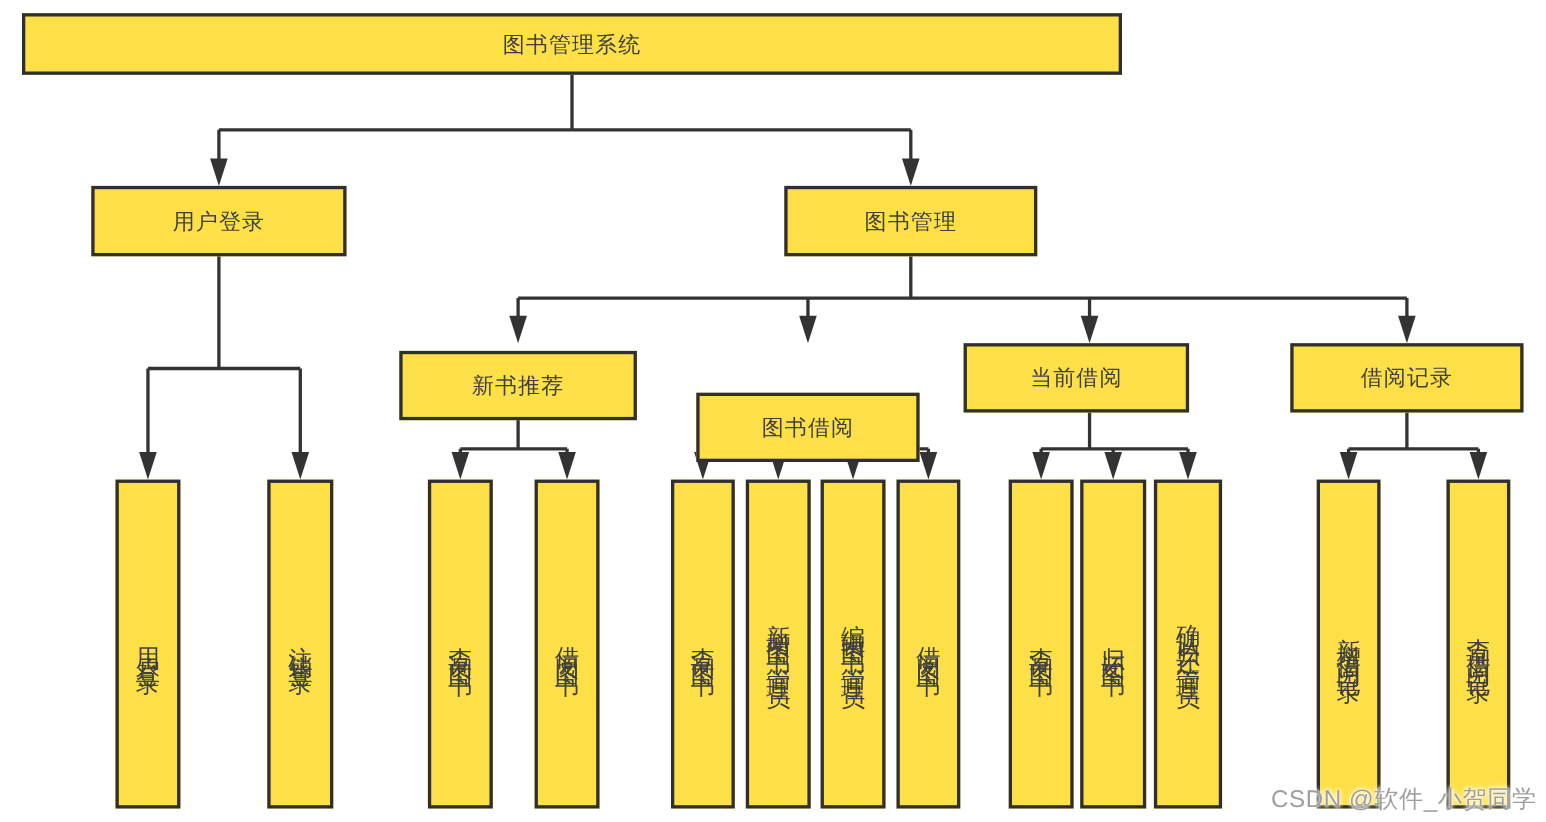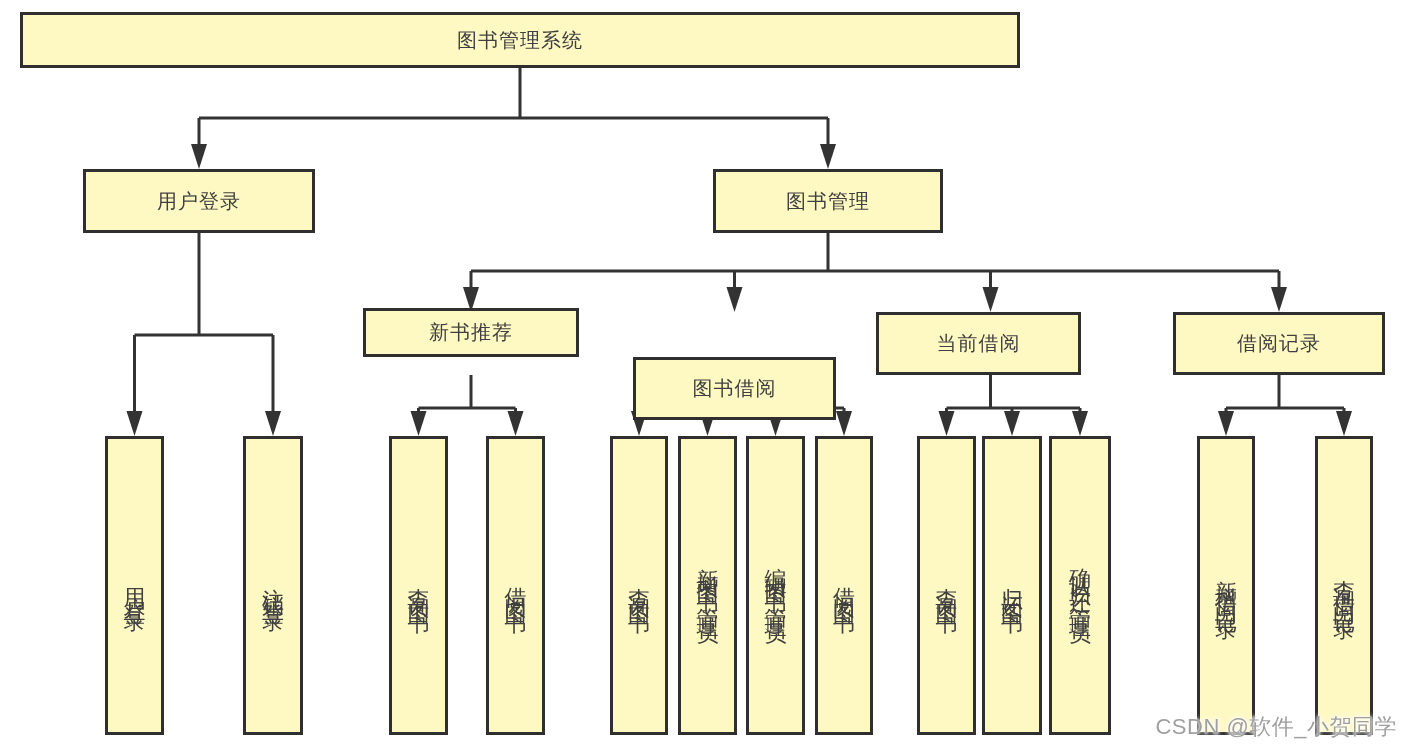--- a/index.html
+++ b/index.html
@@ -5,21 +5,21 @@
   :root{
     --bg:#ffffff; --line:#333333; --border:#2f2f2f; --text:#3f3f3f; --watermark:#9f9f9f;
   }
   html,body{margin:0;padding:0;background:var(--bg);}
   .stage{
     position:relative; width:1405px; height:747px; background:var(--bg);
     font-family:"Liberation Sans", sans-serif; color:var(--text); overflow:hidden;
   }
   .connectors{position:absolute; left:0; top:0; z-index:1;}
   .box{
-    position:absolute; box-sizing:border-box; background:#fef9c3;
+    position:absolute; box-sizing:border-box; background:#fde047;
     border:3px solid var(--border); display:flex; align-items:center; justify-content:center;
     z-index:2; color:var(--text); white-space:nowrap;
   }
   .h-label{font-size:20px; letter-spacing:1px;}
   .leaf{
     writing-mode:vertical-rl; text-orientation:mixed;
     font-size:22px; letter-spacing:8px; line-height:1;
   }
   .watermark{
     position:absolute; right:8px; top:712px; z-index:6;
@@ -64,21 +64,21 @@
       <use href="#ah" x="1226" y="436"></use>
       <use href="#ah" x="1344" y="436"></use>
     </g>
   </svg>
 
   <div class="box h-label" style="left:20px; top:12px; width:1000px; height:56px;">图书管理系统</div>
 
   <div class="box h-label" style="left:83px; top:169px; width:232px; height:64px;">用户登录</div>
   <div class="box h-label" style="left:713px; top:169px; width:230px; height:64px;">图书管理</div>
 
-  <div class="box h-label" style="left:363px; top:308px; width:216px; height:49px;">新书推荐</div>
+  <div class="box h-label" style="left:363px; top:319px; width:216px; height:63px;">新书推荐</div>
   <div class="box h-label" style="left:633px; top:312px; width:203px; height:63px;margin-top:45px;">图书借阅</div>
   <div class="box h-label" style="left:876px; top:312px; width:205px; height:63px;">当前借阅</div>
   <div class="box h-label" style="left:1173px; top:312px; width:212px; height:63px;">借阅记录</div>
 
   <div class="box leaf" style="left:105px; top:436px; width:59px; height:299px;">用户登录</div>
   <div class="box leaf" style="left:243px; top:436px; width:60px; height:299px;">注销登录</div>
 
   <div class="box leaf" style="left:389px; top:436px; width:59px; height:299px;">查询图书</div>
   <div class="box leaf" style="left:486px; top:436px; width:59px; height:299px;">借阅图书</div>
 

